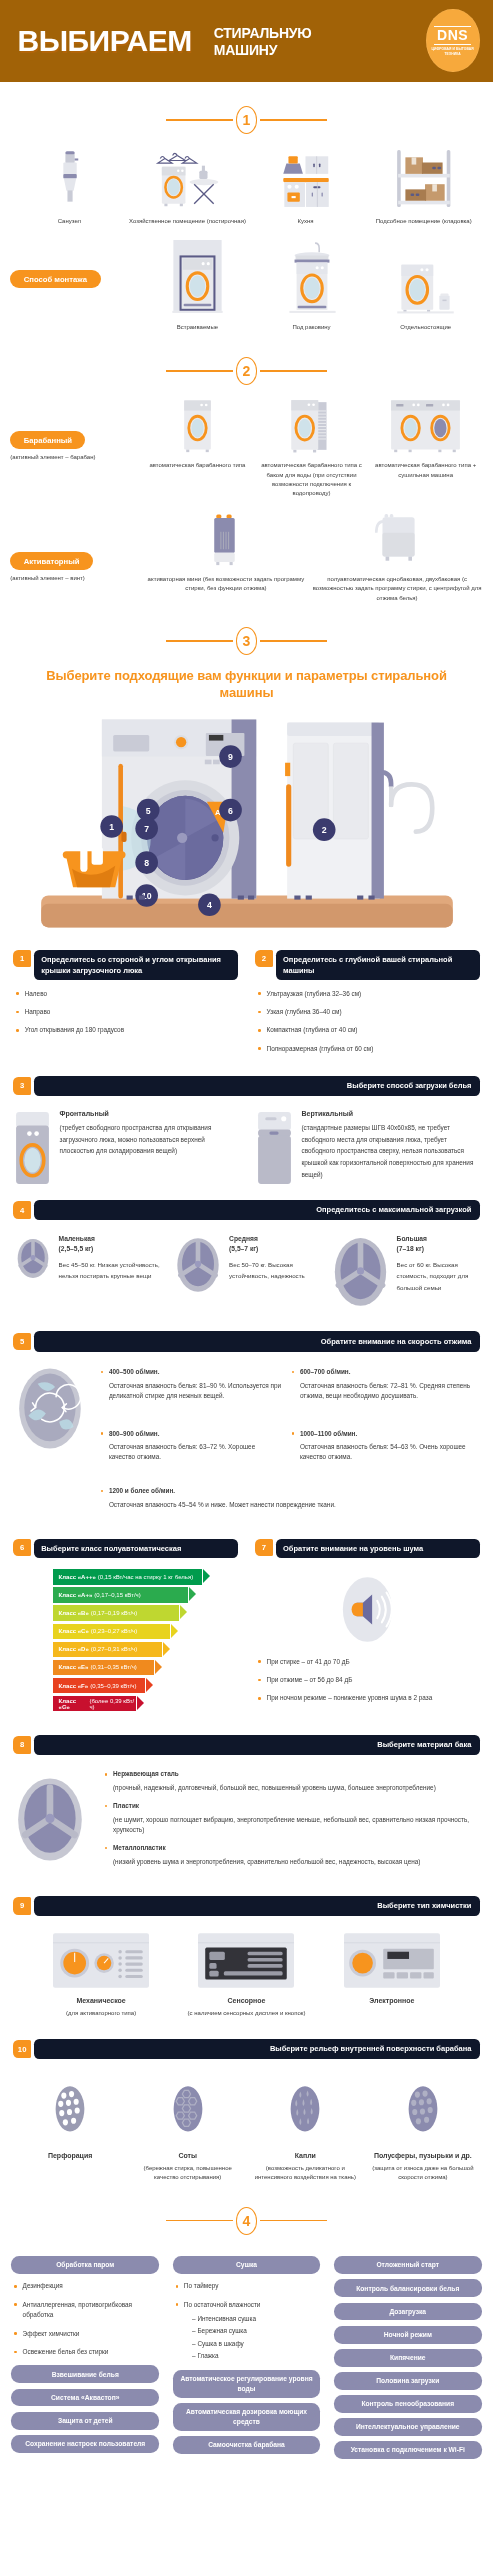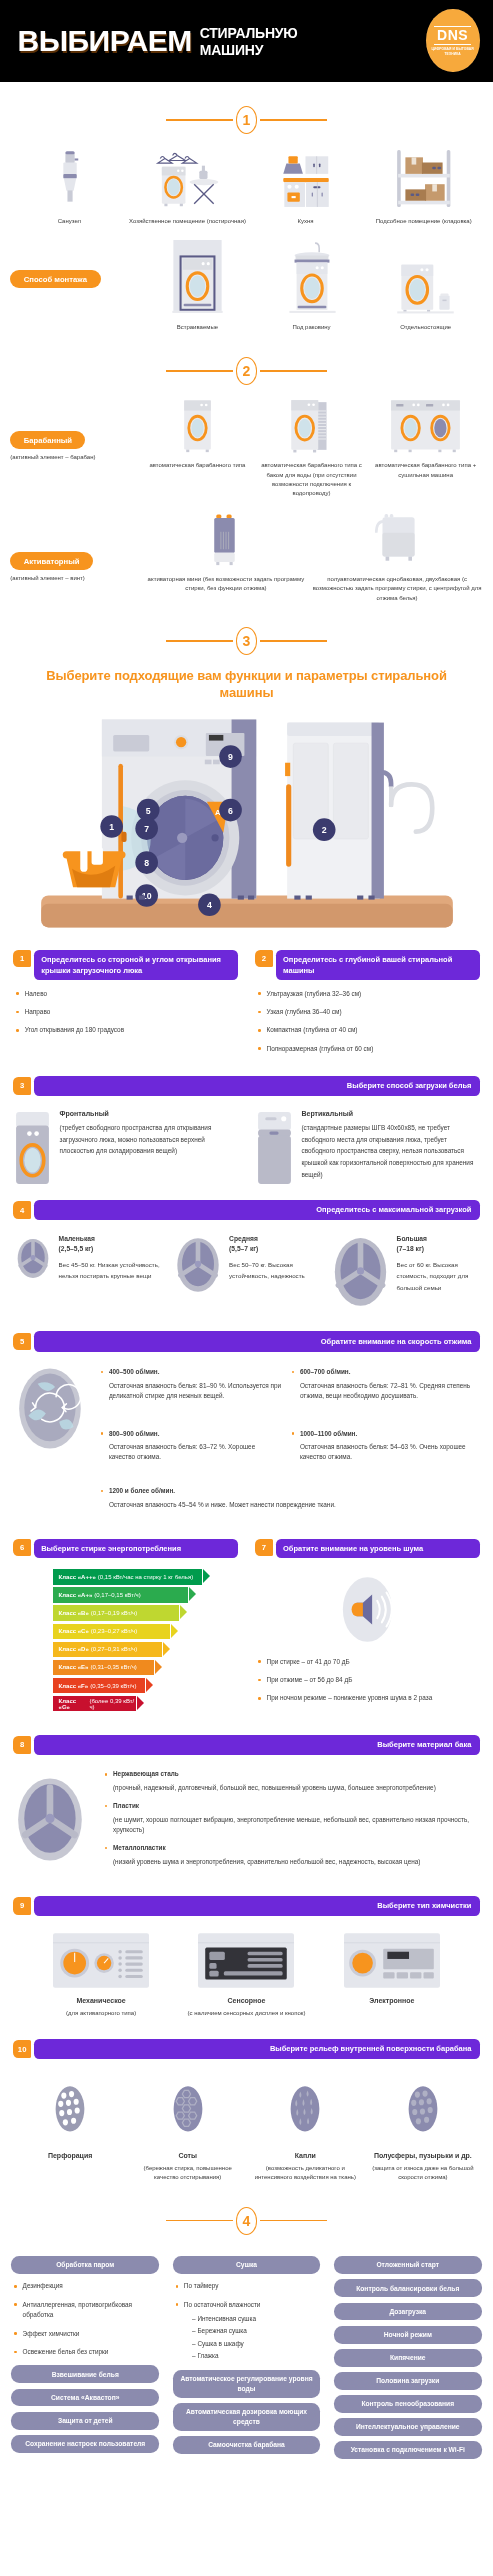--- a/index.html
+++ b/index.html
@@ -7,41 +7,41 @@
     width: 493px;
     background: #ffffff;
     font-family: "Liberation Sans", sans-serif;
     color: #3a3a3a;
     -webkit-font-smoothing: antialiased;
   }
   .page { width: 493px; position: relative; overflow: hidden; }
 
   
   .header {
-    background: #000000;
+    background: #a16207;
     height: 82px;
     display: flex;
     align-items: center;
     padding: 0 17.5px;
     position: relative;
   }
   .hdr-main {
     color: #fff;
     font-size: 30px;
     font-weight: 700;
     letter-spacing: -0.5px;
     line-height: 1;
     text-shadow: 1px 1.5px 0 rgba(200,105,10,.45);
   }
   .hdr-sub {
     color: #fff;
     font-size: 14px;
     font-weight: 700;
     line-height: 1.08;
-    margin-left: 8px;
+    margin-left: 22px;
     margin-top: 2.1px;
     letter-spacing: -0.2px;
   }
   .dns-logo {
     position: absolute;
     right: 13.4px; top: 9.3px;
     width: 54px; height: 63px;
     background: #F7A93C;
     border-radius: 27px 27px 27px 27px / 32px 32px 32px 32px;
     display: flex; flex-direction: column;
@@ -107,21 +107,21 @@
   .card-head { display: flex; align-items: flex-start; }
   .card-badge {
     width: 17.5px; height: 17.5px; flex: none;
     background: #F7941E; color: #fff;
     border-radius: 5.2px 1.5px 1.5px 5.2px;
     display: flex; align-items: center; justify-content: center;
     font-size: 7.7px; font-weight: 700;
     margin-right: 3.1px;
   }
   .card-title {
-    background: #6d28d9; color: #fff;
+    background: #0f172a; color: #fff;
     border-radius: 5.2px;
     padding: 4.1px 7.2px;
     font-size: 7.5px; font-weight: 700; line-height: 1.5;
     flex: 1;
   }
   .wide-head { padding: 0 13.4px; display: flex; align-items: center; }
   .wide-head .card-title { padding: 4.6px 8.2px; text-align: right; }
 
   ul.bullets { list-style: none; margin-top: 8.2px; }
   ul.bullets > li {
@@ -742,21 +742,21 @@
       </div>
     </div>
   </div>
 
   <div class="spacer-40"></div>
 
   <div class="card-grid">
     <div class="card-col">
       <div class="card-head">
         <div class="card-badge">6</div>
-        <div class="card-title">Выберите стирке энергопотребления</div>
+        <div class="card-title">Выберите класс полуавтоматическая</div>
       </div>
       <div class="energy" style="margin-top:11.3px">
         <div class="ebar" style="--c:#009B4D;background:#009B4D;width:149px">
           <b>Класс «A++»</b>
           <span>(0,15 кВт/час на стирку 1 кг белья)</span>
         </div>
         <div class="ebar" style="--c:#2BAB4E;background:#2BAB4E;width:135px">
           <b>Класс «A+»</b>
           <span>(0,17–0,15 кВт/ч)</span>
         </div>

